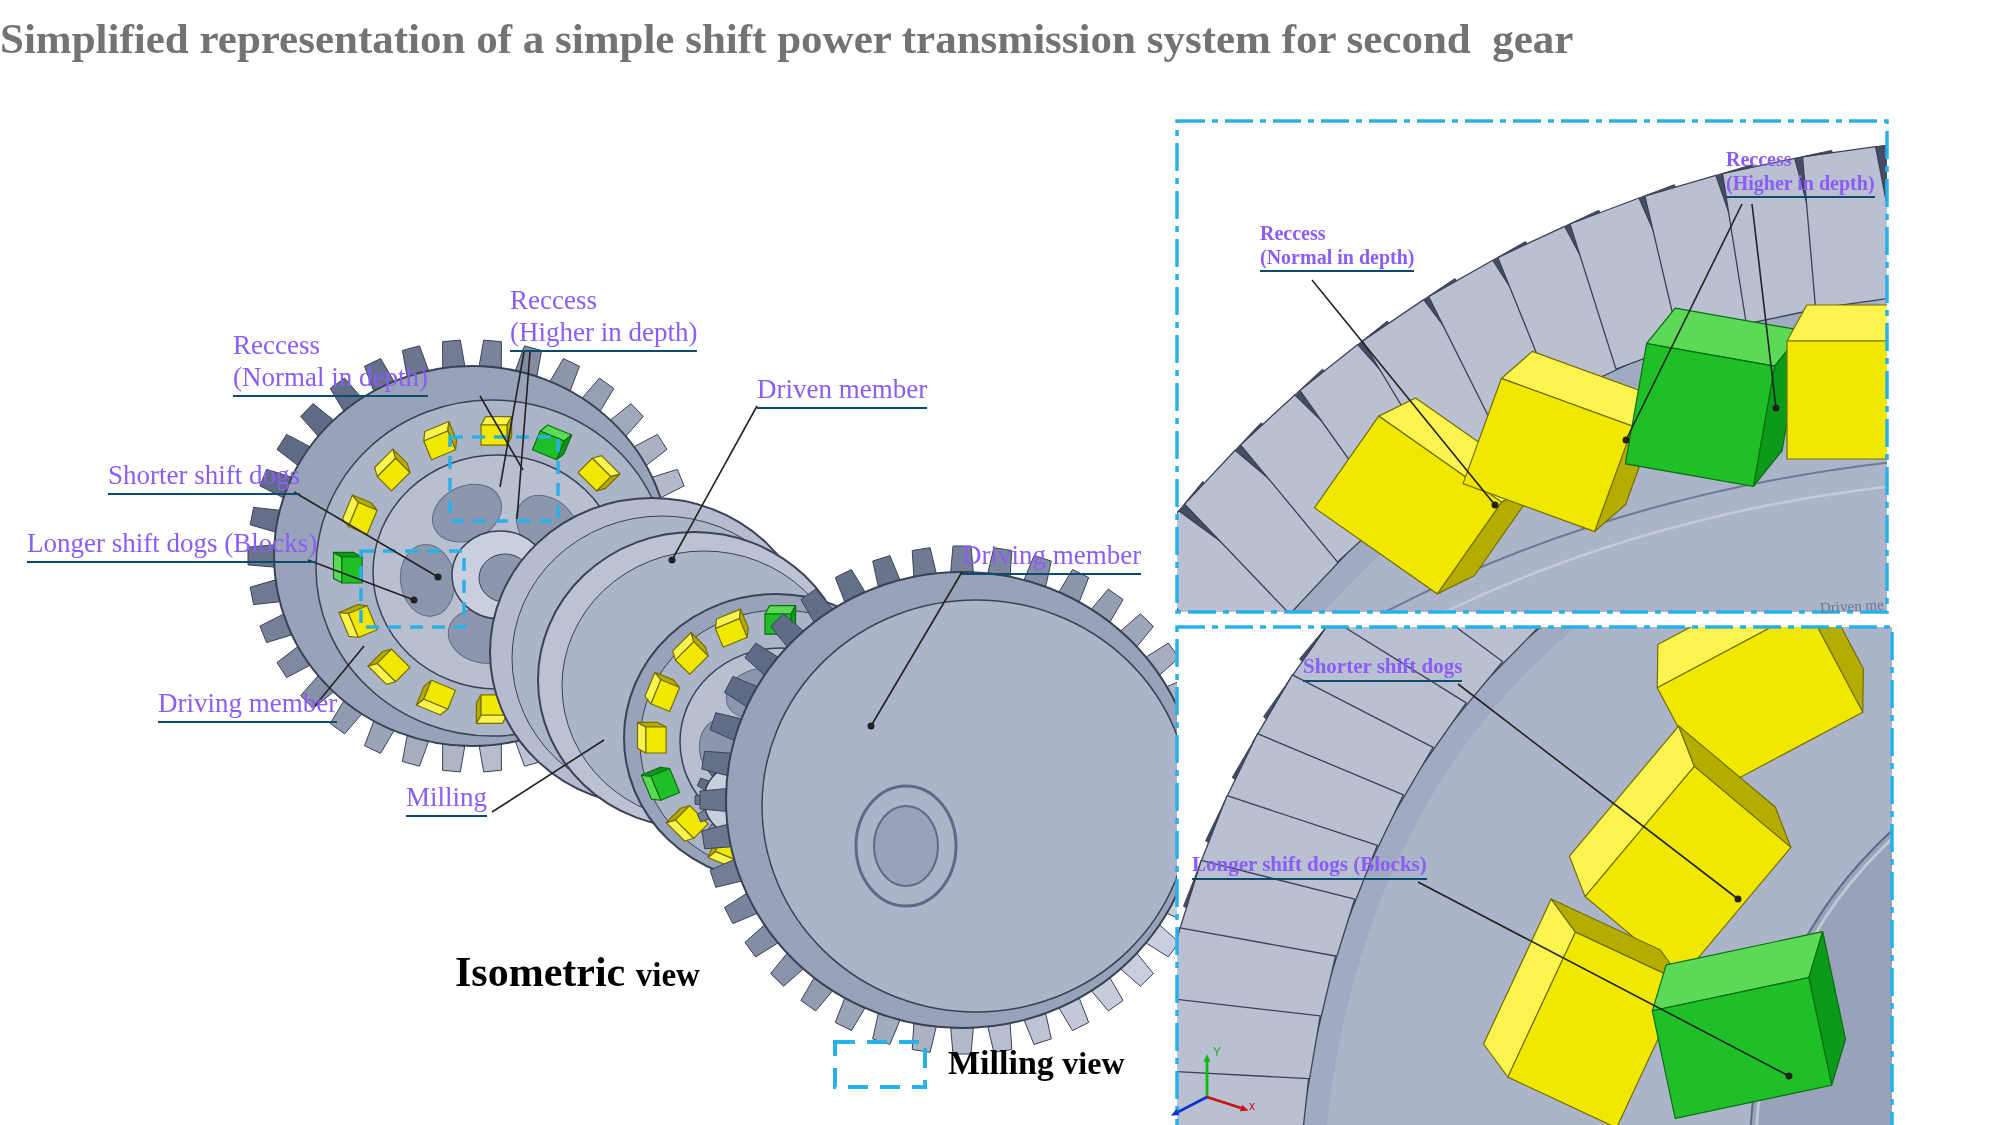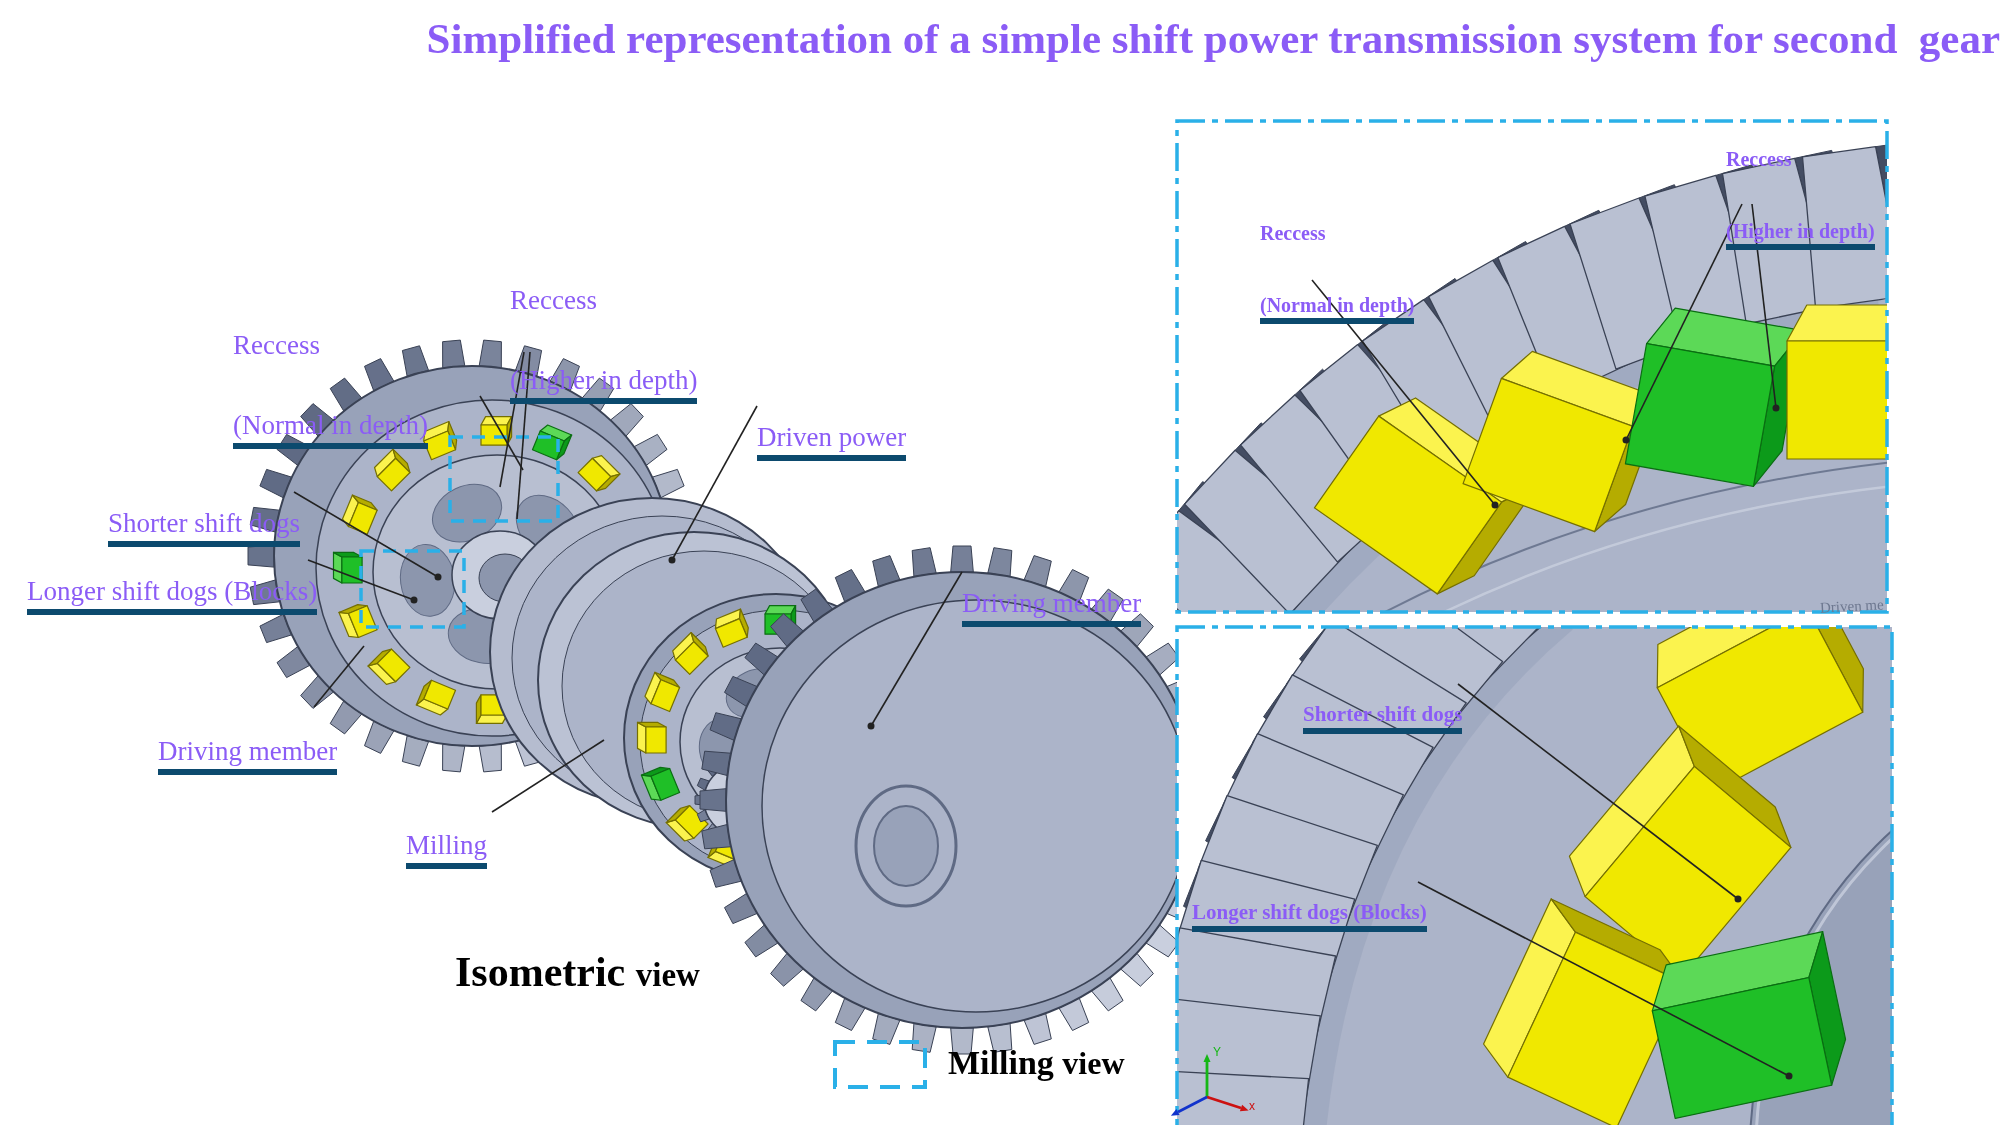--- a/index.html
+++ b/index.html
@@ -1,23 +1,23 @@
 <!DOCTYPE html>
 <html><head>
 <meta charset="utf-8">
 <style>
   html,body{margin:0;padding:0;background:#fff;}
   .stage{position:relative;width:2000px;height:1125px;background:#ffffff;overflow:hidden;
          font-family:"Liberation Serif", serif;}
   svg{position:absolute;left:0;top:0;}
-  .title{position:absolute;left:0;right:0;top:14px;text-align:right;
-         font-weight:bold;font-size:43px;color:#8b5cf6;white-space:pre;}
+  .title{position:absolute;left:0;right:0;top:14px;text-align:left;
+         font-weight:bold;font-size:43px;color:#737373;white-space:pre;}
   .ann{position:absolute;color:#8b5cf6;white-space:nowrap;line-height:1.18;}
   .ann .ln{display:block;}
-  .ann .ul{display:inline-block;border-bottom:6px solid #0c4a6e;padding-bottom:1px;margin-top:48px;}
+  .ann .ul{display:inline-block;border-bottom:2px solid #0c4a6e;padding-bottom:1px;}
   .caption{position:absolute;font-weight:bold;color:#000;white-space:nowrap;}
   .caption .serif{font-family:"Liberation Serif",serif;}
   .caption .sans{font-family:Liberation Serif, serif;}
   .clipped-note{position:absolute;overflow:hidden;font-size:15px;transform:rotate(-3deg);}
 </style>
 </head>
 <body>
 
 <div class="stage">
 
@@ -468,21 +468,21 @@
   <div id="labels">
       <div class="ann" style="left: 233px; top: 330px; font-size: 27px; font-weight: 400;">
         <span class="ln"><span>Reccess</span></span>
         <span class="ln"><span class="ul">(Normal in depth)</span></span>
       </div>
       <div class="ann" style="left: 510px; top: 285px; font-size: 27px; font-weight: 400;">
         <span class="ln"><span>Reccess</span></span>
         <span class="ln"><span class="ul">(Higher in depth)</span></span>
       </div>
       <div class="ann" style="left: 757px; top: 374px; font-size: 27px; font-weight: 400;">
-        <span class="ln"><span class="ul">Driven power</span></span>
+        <span class="ln"><span class="ul">Driven member</span></span>
       </div>
       <div class="ann" style="left: 108px; top: 460px; font-size: 27px; font-weight: 400;">
         <span class="ln"><span class="ul">Shorter shift dogs</span></span>
       </div>
       <div class="ann" style="left: 27px; top: 528px; font-size: 27px; font-weight: 400;">
         <span class="ln"><span class="ul">Longer shift dogs (Blocks)</span></span>
       </div>
       <div class="ann" style="left: 158px; top: 688px; font-size: 27px; font-weight: 400;">
         <span class="ln"><span class="ul">Driving member</span></span>
       </div>

